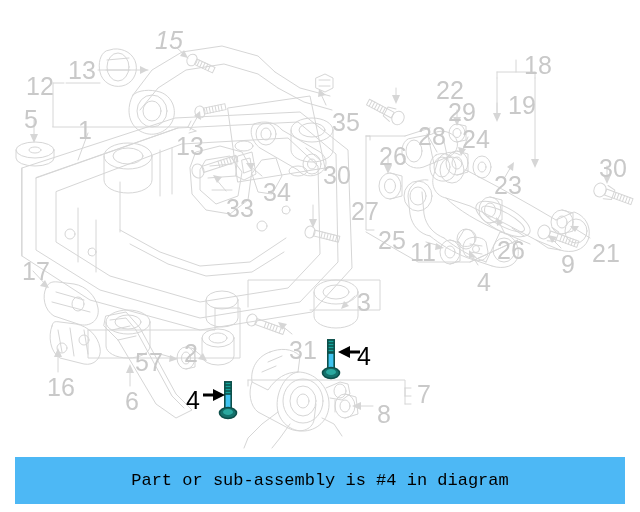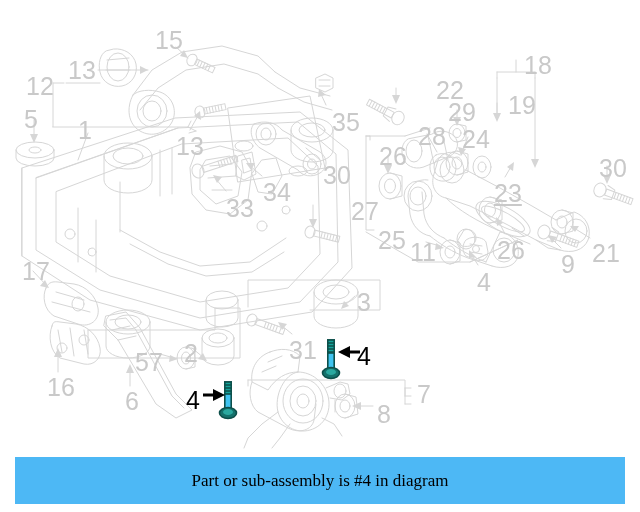--- a/index.html
+++ b/index.html
@@ -62,21 +62,21 @@
     height: 47px;
     background: #4db8f5;
     display: flex;
     flex-direction: column;
     align-items: center;
     justify-content: center;
     box-sizing: border-box;
   }
   #banner .banner-line {
     color: #000000;
-    font-family: Liberation Serif, serif;
+    font-family: Liberation Mono, monospace;
     font-size: 17px;
     line-height: 21px;
     white-space: nowrap;
     text-align: center;
   }
 </style>
 </head>
 <body>
 
 <div id="diagram-root">
@@ -455,37 +455,37 @@
       <path d="M360,352 L344,352"></path>
       <path d="M338,352 L350,346 L350,358 Z" stroke="none"></path>
     </g>
     <g stroke="#000000" stroke-width="3" fill="#000000">
       <path d="M203,395 L219,395"></path>
       <path d="M225,395 L213,389 L213,401 Z" stroke="none"></path>
     </g>
   </svg>
 
   <div id="callout-layer">
-      <div class="callout" style="left: 155px; top: 28px;">15</div>
+      <div class="callout" style="left: 155px; top: 28px; font-style: italic;">15</div>
       <div class="callout" style="left: 68px; top: 58px;">13</div>
       <div class="callout" style="left: 26px; top: 74px;">12</div>
       <div class="callout" style="left: 524px; top: 53px;">18</div>
       <div class="callout" style="left: 388px; top: 78px; margin-left: 48px;">22</div>
       <div class="callout" style="left: 508px; top: 93px;">19</div>
       <div class="callout" style="left: 24px; top: 107px;">5</div>
       <div class="callout" style="left: 448px; top: 100px;">29</div>
       <div class="callout" style="left: 418px; top: 124px;">28</div>
       <div class="callout" style="left: 332px; top: 110px;">35</div>
       <div class="callout" style="left: 462px; top: 127px;">24</div>
       <div class="callout" style="left: 78px; top: 118px;">1</div>
       <div class="callout" style="left: 176px; top: 134px;">13</div>
       <div class="callout" style="left: 379px; top: 144px;">26</div>
       <div class="callout" style="left: 323px; top: 163px;">30</div>
       <div class="callout" style="left: 599px; top: 156px;">30</div>
-      <div class="callout" style="left: 494px; top: 181px; text-decoration: underline;">23</div>
+      <div class="callout" style="left: 494px; top: 173px;">23</div>
       <div class="callout" style="left: 263px; top: 180px;">34</div>
       <div class="callout" style="left: 226px; top: 196px;">33</div>
       <div class="callout" style="left: 306px; top: 199px; margin-left: 45px;">27</div>
       <div class="callout" style="left: 378px; top: 228px;">25</div>
       <div class="callout" style="left: 497px; top: 238px;">26</div>
       <div class="callout" style="left: 410px; top: 240px;">11</div>
       <div class="callout" style="left: 592px; top: 241px;">21</div>
       <div class="callout" style="left: 561px; top: 252px;">9</div>
       <div class="callout" style="left: 477px; top: 270px;">4</div>
       <div class="callout" style="left: 22px; top: 259px;">17</div>

